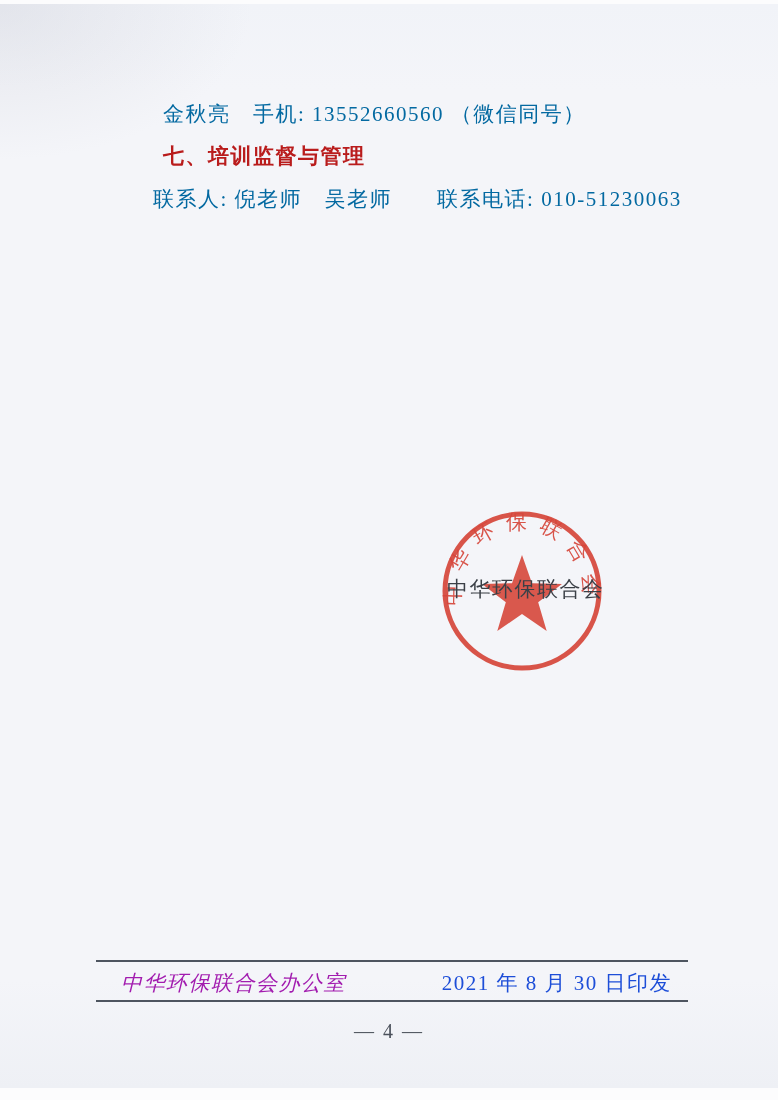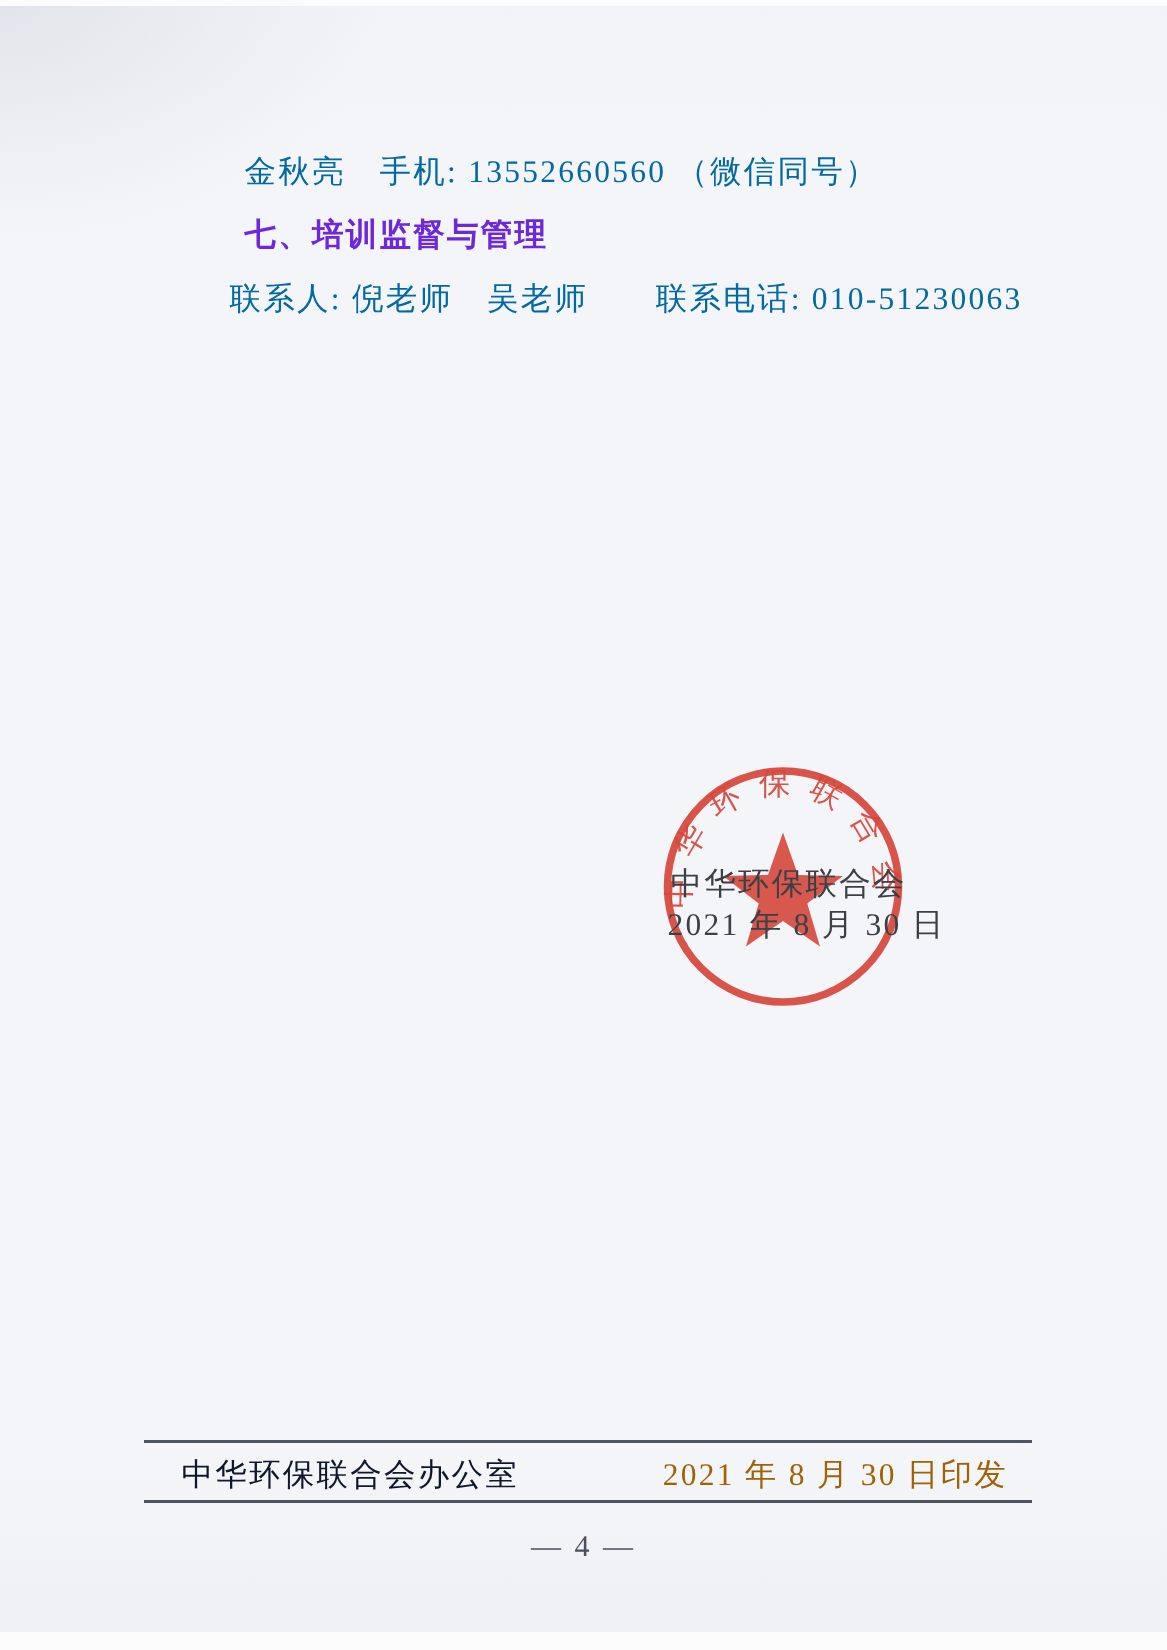--- a/index.html
+++ b/index.html
@@ -27,21 +27,21 @@
       linear-gradient(180deg, #f1f3f8 0%, #f4f5f9 8%, #f4f5f9 90%, #eef0f5 100%);
   }
   .txt {
     position: absolute;
     color: #0369a1;
     font-size: 21px;
     letter-spacing: 1.5px;
     white-space: pre;
     line-height: 1.2;
   }
-  .bold { font-weight: bold; color: #6d28d9; }
+  .bold { font-weight: bold; color: #b91c1c; }
   .footer-rule {
     position: absolute;
     left: 96px;
     width: 592px;
     height: 2px;
     background: #4e5560;
   }
   .footer-row {
     position: absolute;
     left: 96px;
@@ -95,25 +95,24 @@
     <polygon points="84,48 93.99,76.25 123.95,77.02 100.17,95.25 108.69,123.98 84,107 59.31,123.98 67.83,95.25 44.05,77.02 74.01,76.25" fill="#e0493c" opacity="0.9"></polygon>
     <defs>
       <path id="sealArc" d="M 27.8 110.2 A 62 62 0 1 1 140.2 110.2" fill="none"></path>
     </defs>
     <text font-size="21" fill="#e0493c" opacity="0.92" letter-spacing="11" style="font-family:'Liberation Serif','DejaVu Serif',serif;">
       <textPath href="#sealArc" startOffset="50%" text-anchor="middle">中华环保联合会</textPath>
     </text>
   </svg>
 
   <div class="txt sig" style="left:447px; top:577px; color:#3b4047;">中华环保联合会</div>
-  <div class="txt sig" style="left:445px; top:604px; color:#3b4047;">2021 年 8 月 30 日</div>
 
   <div class="footer-rule" style="top:960px;"></div>
 
   <div class="footer-row">
-    <span class="txt" style="position:static; color:#0f172a;">中华环保联合会办公室</span>
-    <span class="txt" style="position:static; color:#a16207;text-align:center;">2021 年 8 月 30 日印发</span>
+    <span class="txt" style="position:static; color:#a21caf;font-style:italic;">中华环保联合会办公室</span>
+    <span class="txt" style="position:static; color:#1d4ed8;text-align:center;">2021 年 8 月 30 日印发</span>
   </div>
 
   <div class="footer-rule" style="top:1000px;"></div>
 
   <div class="pagenum">— 4 —</div>
 </div>
 
 </body></html>

